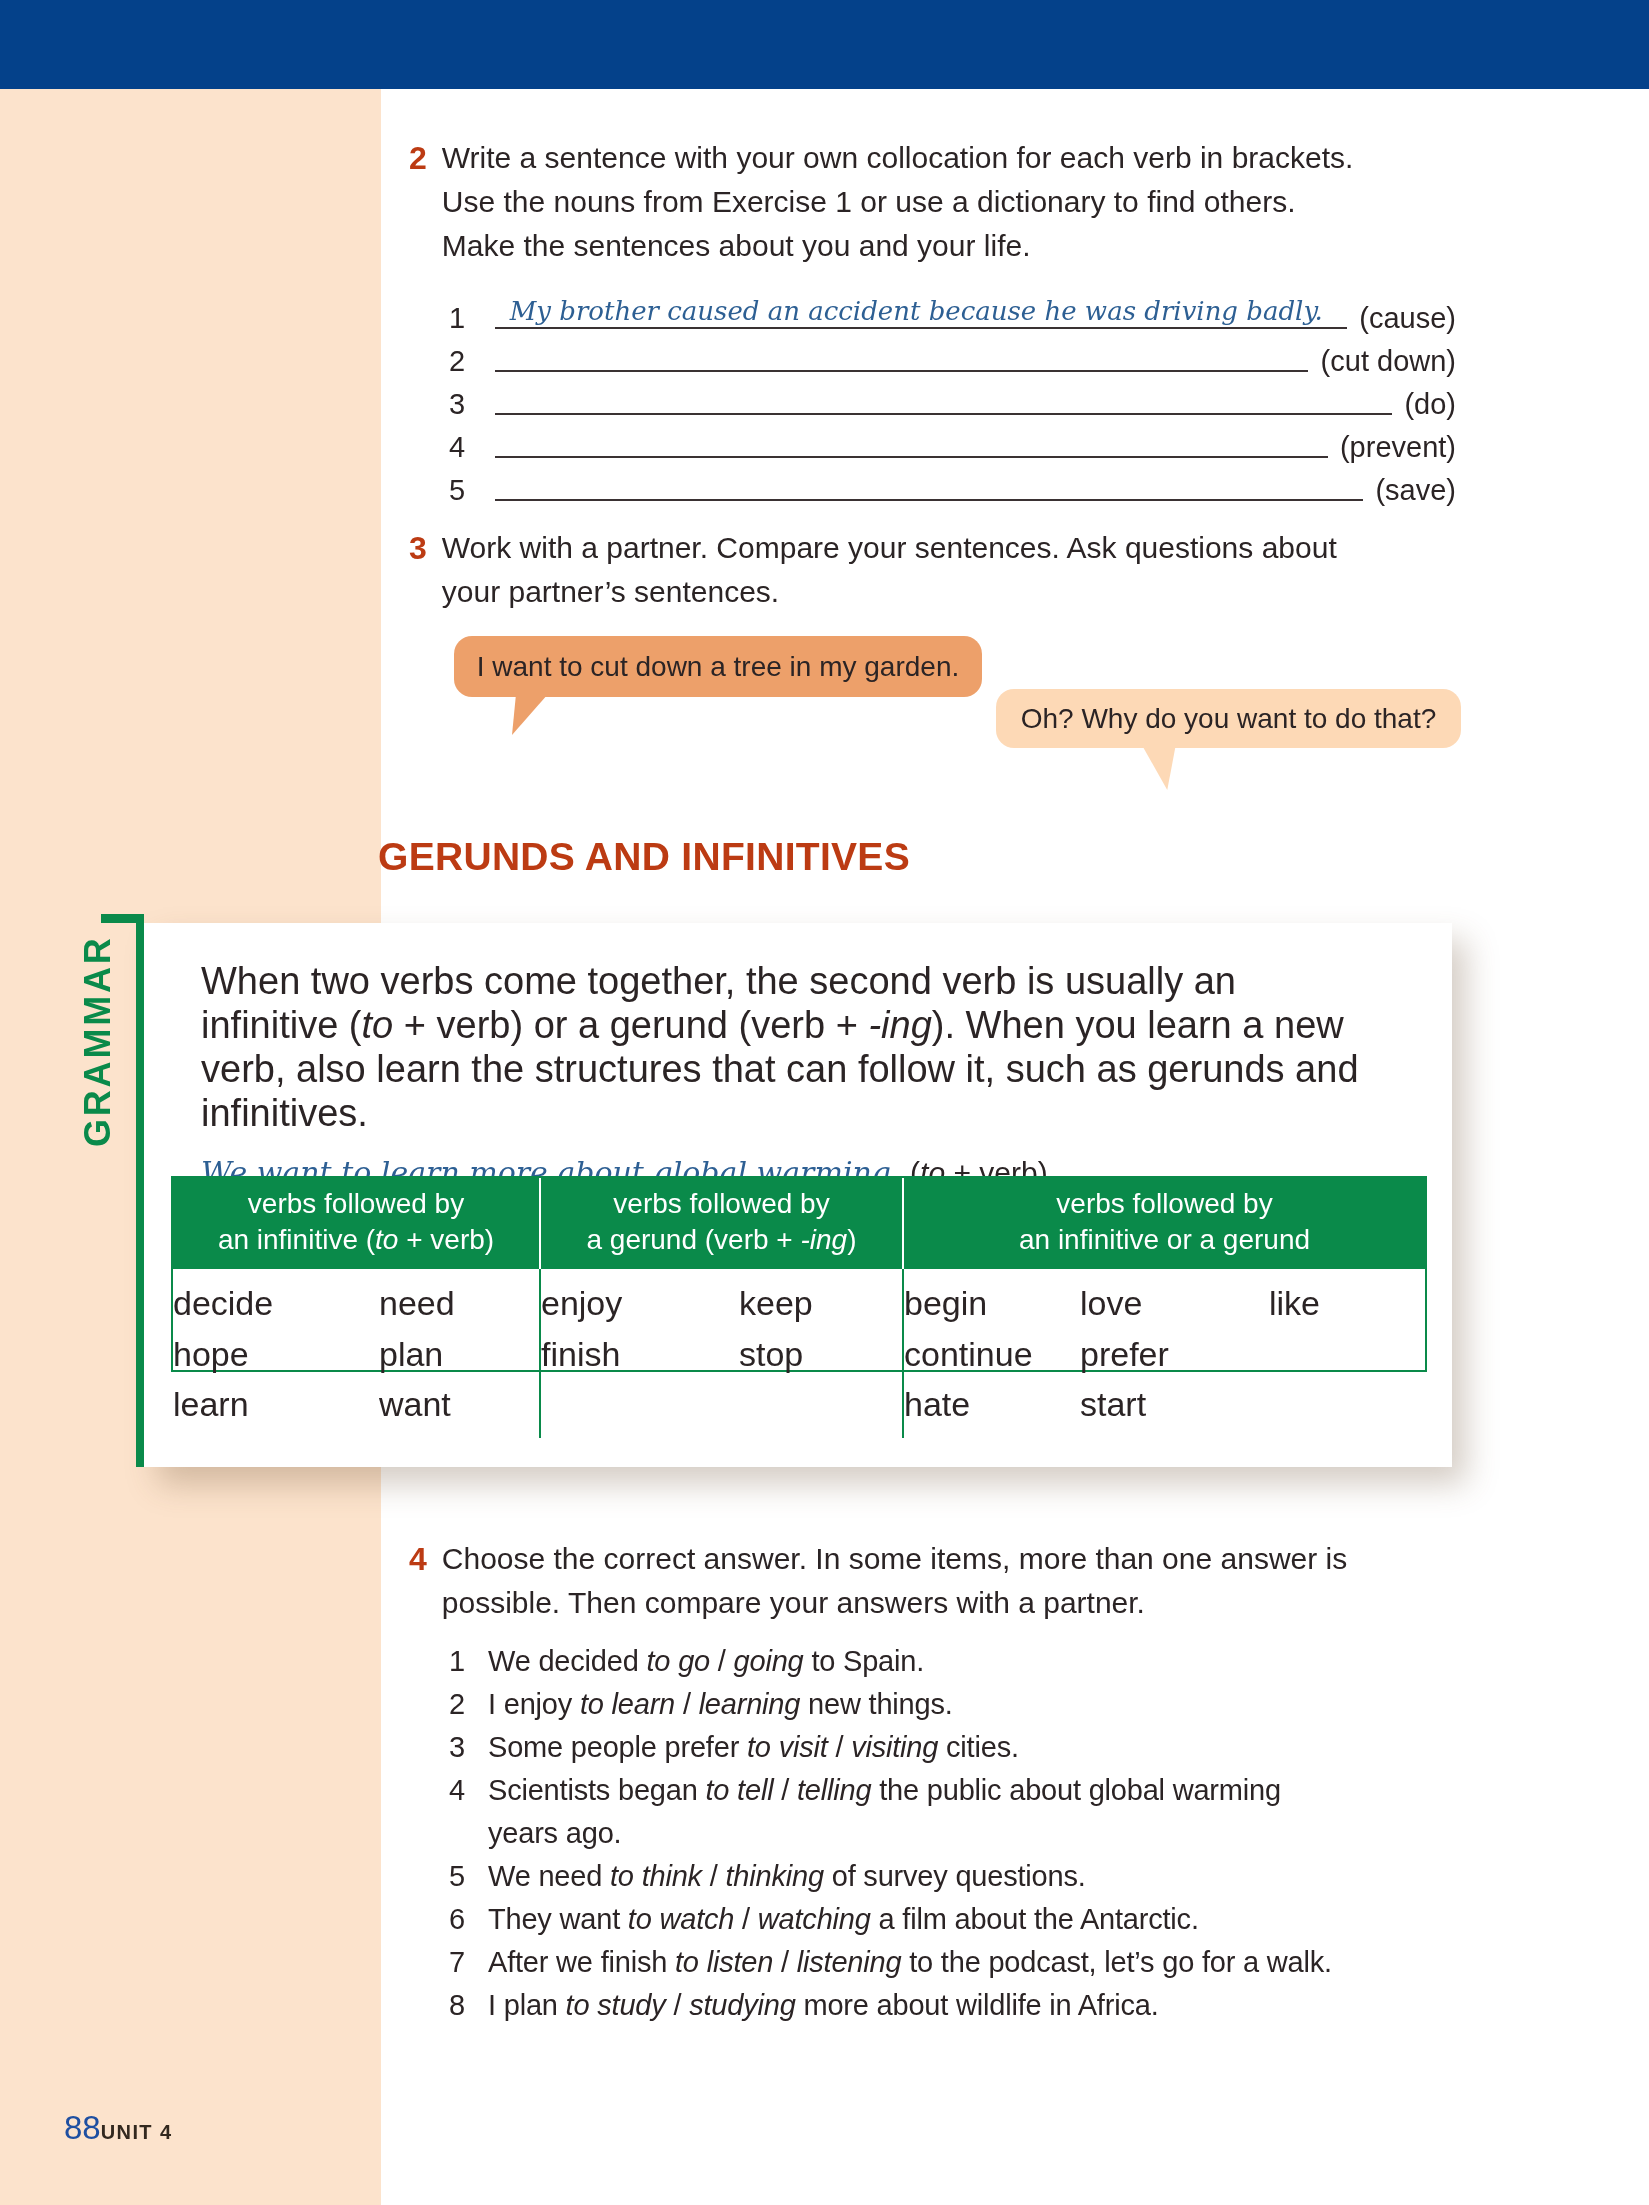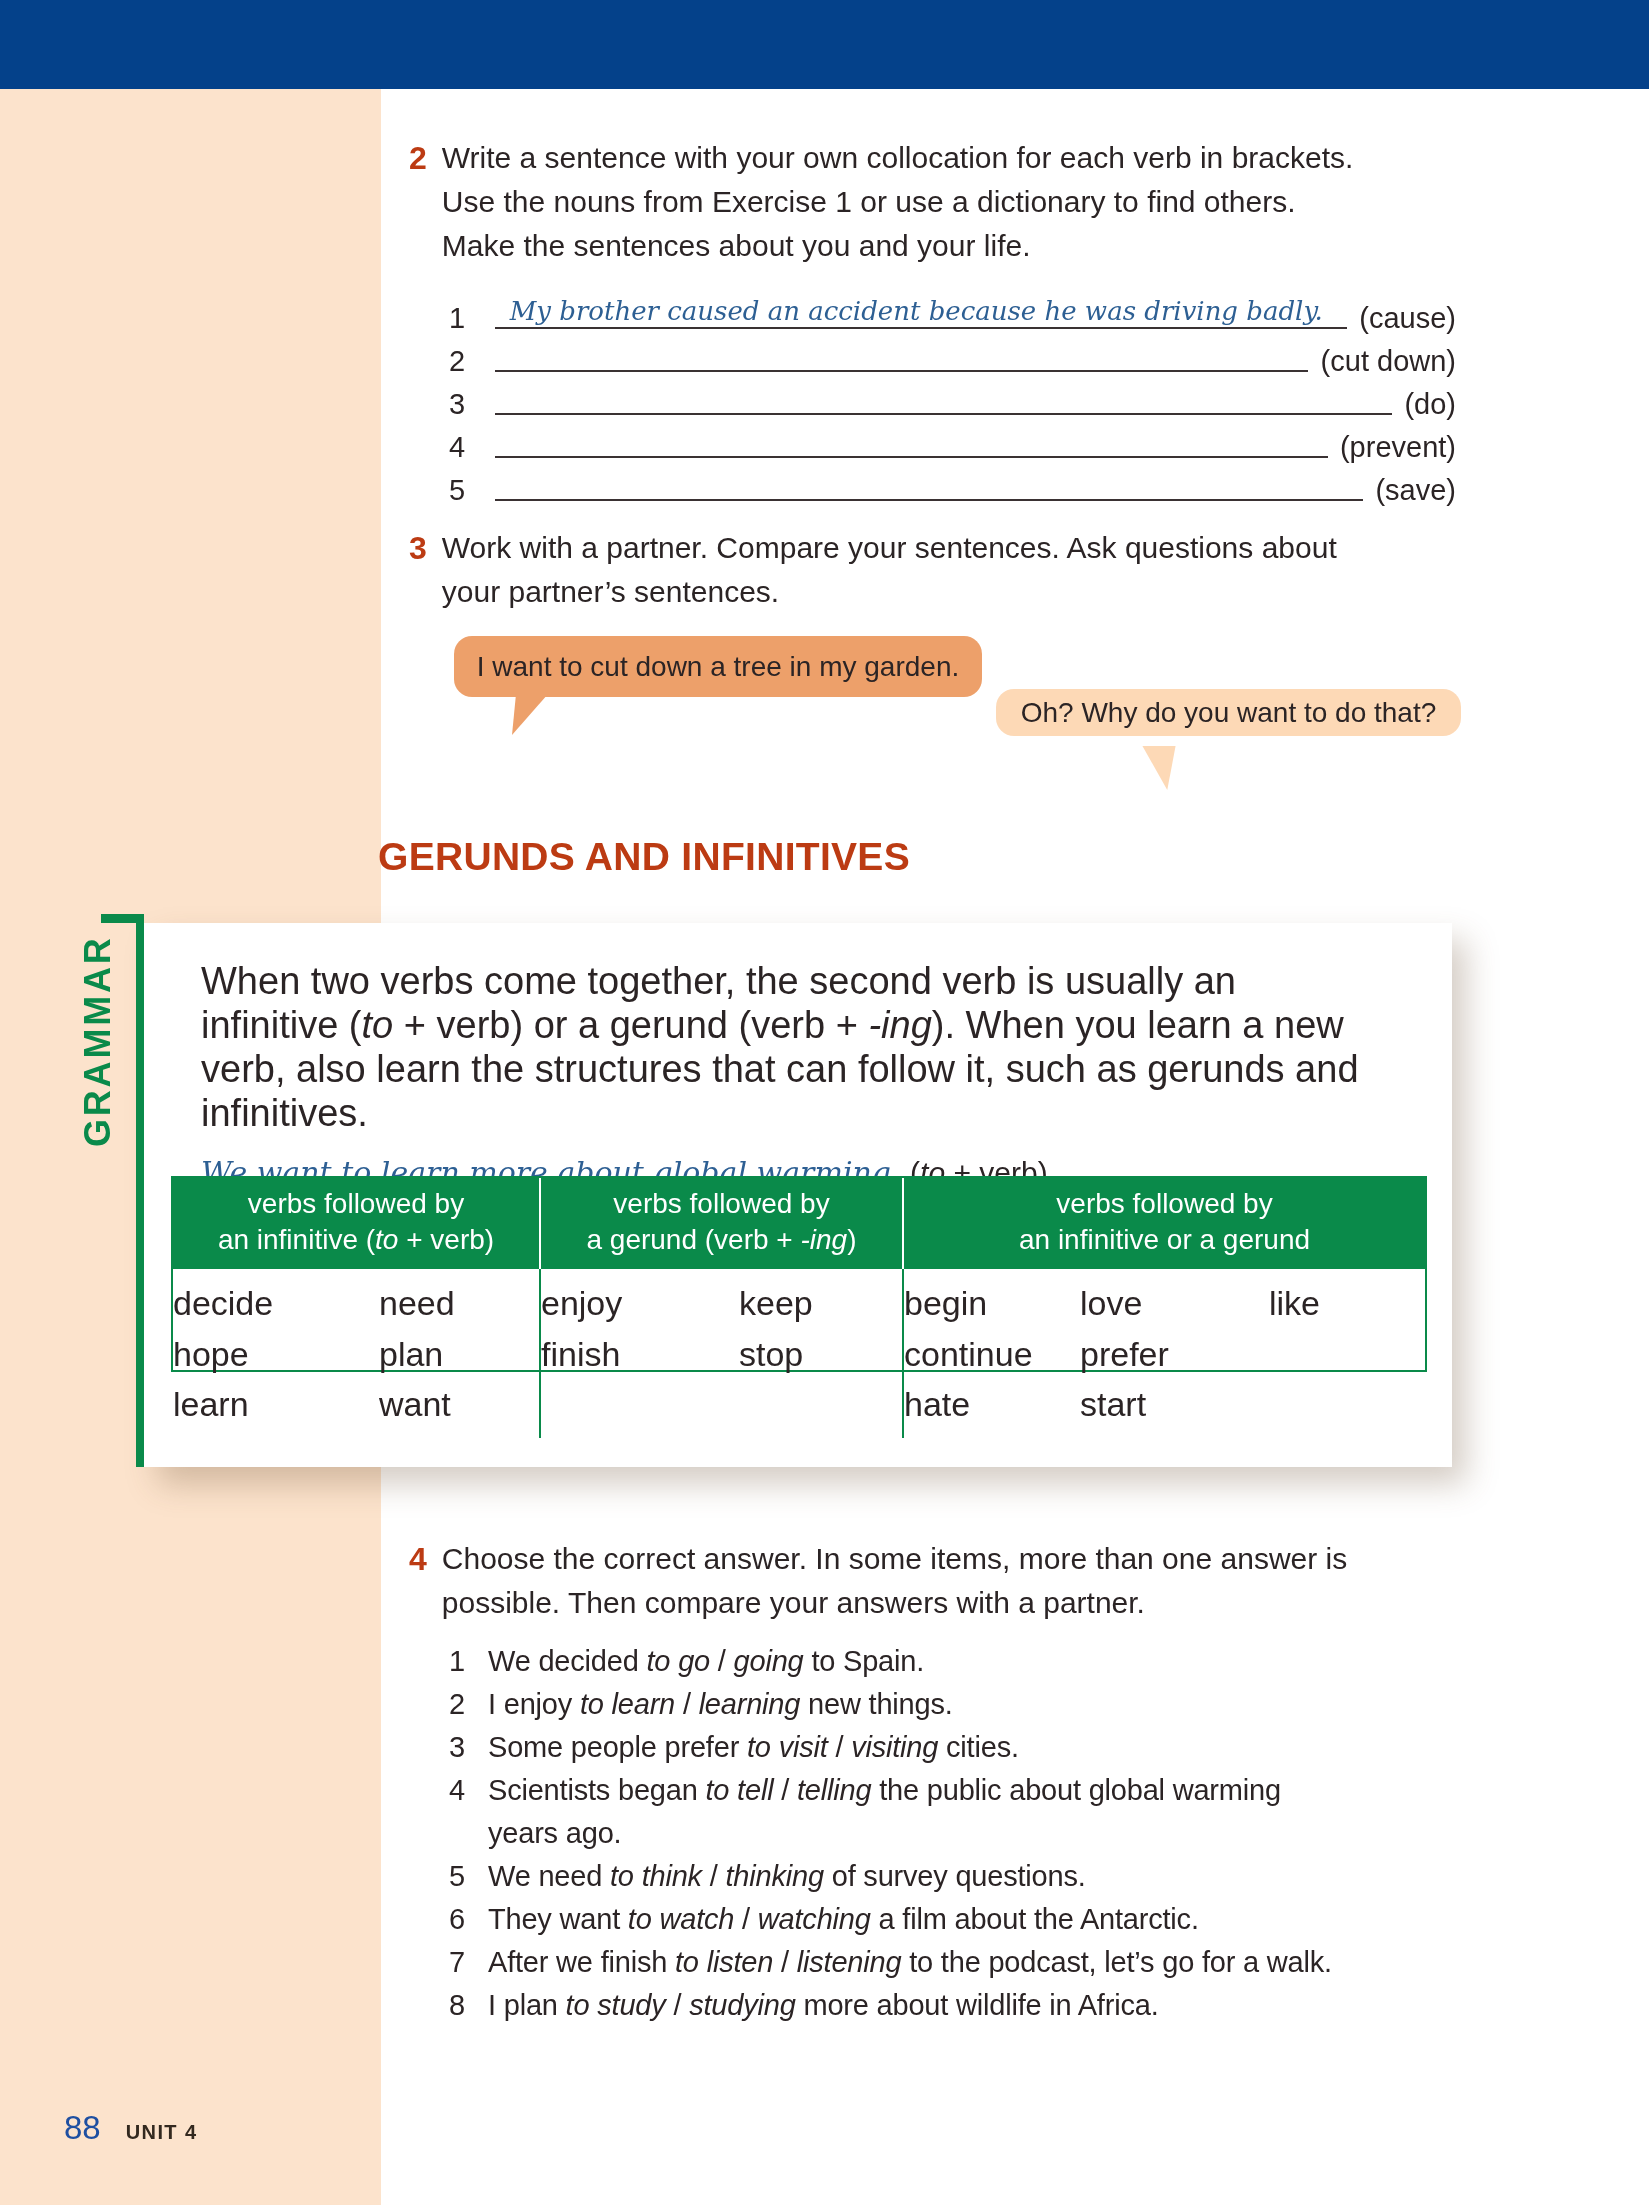--- a/index.html
+++ b/index.html
@@ -19,21 +19,21 @@
   .fill-row{display:flex;align-items:flex-end;height:43px;font-size:29px;}
   .fill-num{width:36px;line-height:36px;}
   .fill-line{flex:1;position:relative;border-bottom:2.1px solid #3a3233;margin:0 12.4px 7px 9.7px;height:39px;}
   .fill-answer{position:absolute;left:15px;bottom:1.4px;font-family:"DejaVu Serif",serif;
     font-style:italic;font-size:26px;color:#2d5f93;white-space:nowrap;}
   .fill-label{white-space:nowrap;line-height:36px;}
   
   .bubble{position:absolute;display:flex;align-items:center;justify-content:center;
     font-size:28px;border-radius:18px;white-space:nowrap;}
   .bubble-1{left:454px;top:636px;width:528px;height:61px;background:#eda06a;}
-  .bubble-2{left:996px;top:689px;width:465px;height:47px;background:#fdd9b6;}
+  .bubble-2{left:996px;top:689px;width:465px;height:59px;background:#fdd9b6;}
   .tail{position:absolute;}
   .tail-1{left:58px;top:58px;width:50px;height:41px;background:#eda06a;
     clip-path:polygon(8% 0,72% 0,0 100%);}
   .tail-2{left:140px;top:57px;width:46px;height:44px;background:#fdd9b6;
     clip-path:polygon(14% 0,86% 0,68% 100%);}
   
   .section-heading{position:absolute;left:378px;top:835px;font-size:39px;font-weight:600;
     color:#bc3b13;letter-spacing:0.3px;}
   
   .gbox{position:absolute;left:144px;top:923px;width:1308px;height:544px;background:#ffffff;
@@ -69,21 +69,21 @@
   .choice-items{position:absolute;left:449px;top:1640px;width:1037px;}
   .choice-row{display:flex;font-size:29px;line-height:43px;letter-spacing:-0.2px;}
   .choice-num{width:39px;flex:none;}
   .choice-text{width:999px;}
   .choice-text .it{font-style:italic;}
   .cont{display:block;}
   .cont:empty{display:none;}
   
   .footer{position:absolute;left:64px;top:2109px;display:flex;align-items:baseline;}
   .page-number{font-size:33px;color:#1e4fa1;}
-  .unit-label{font-size:20px;letter-spacing:1.4px;color:#33291f;margin-left:25px;font-weight:600;}
+  .unit-label{font-size:20px;letter-spacing:1.4px;color:#33291f;font-weight:600;}
 </style>
 </head>
 <body>
 
 <div class="page">
 
   <div class="topbar"></div>
   <div class="sidebar"></div>
 
   <div class="ex-head" style="left:409px;top:136px;">

